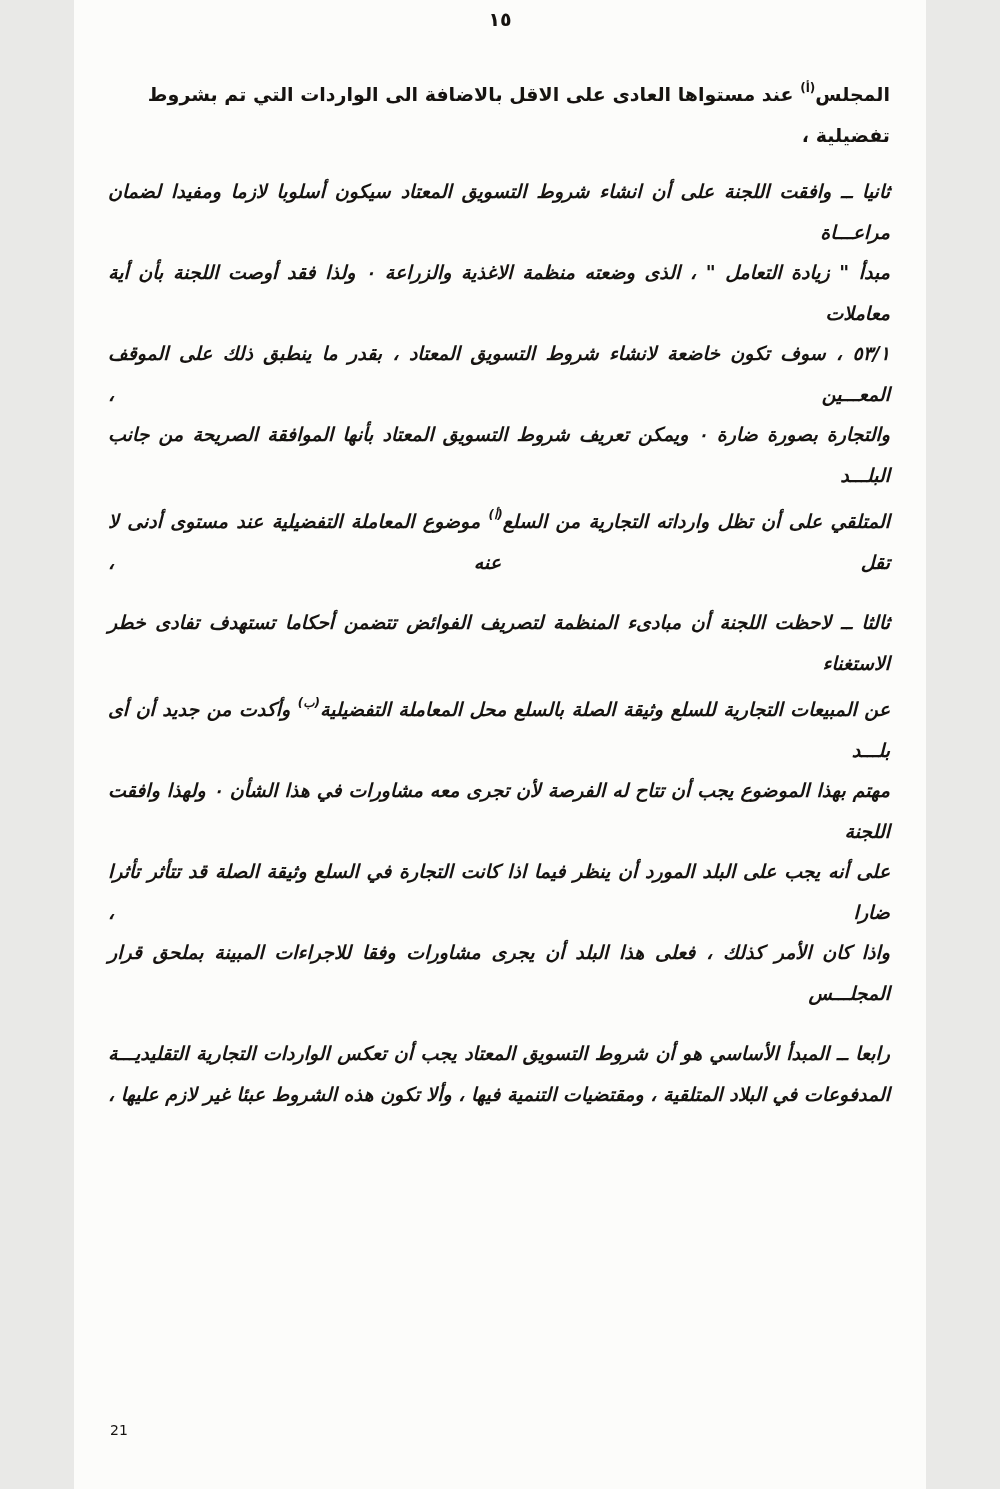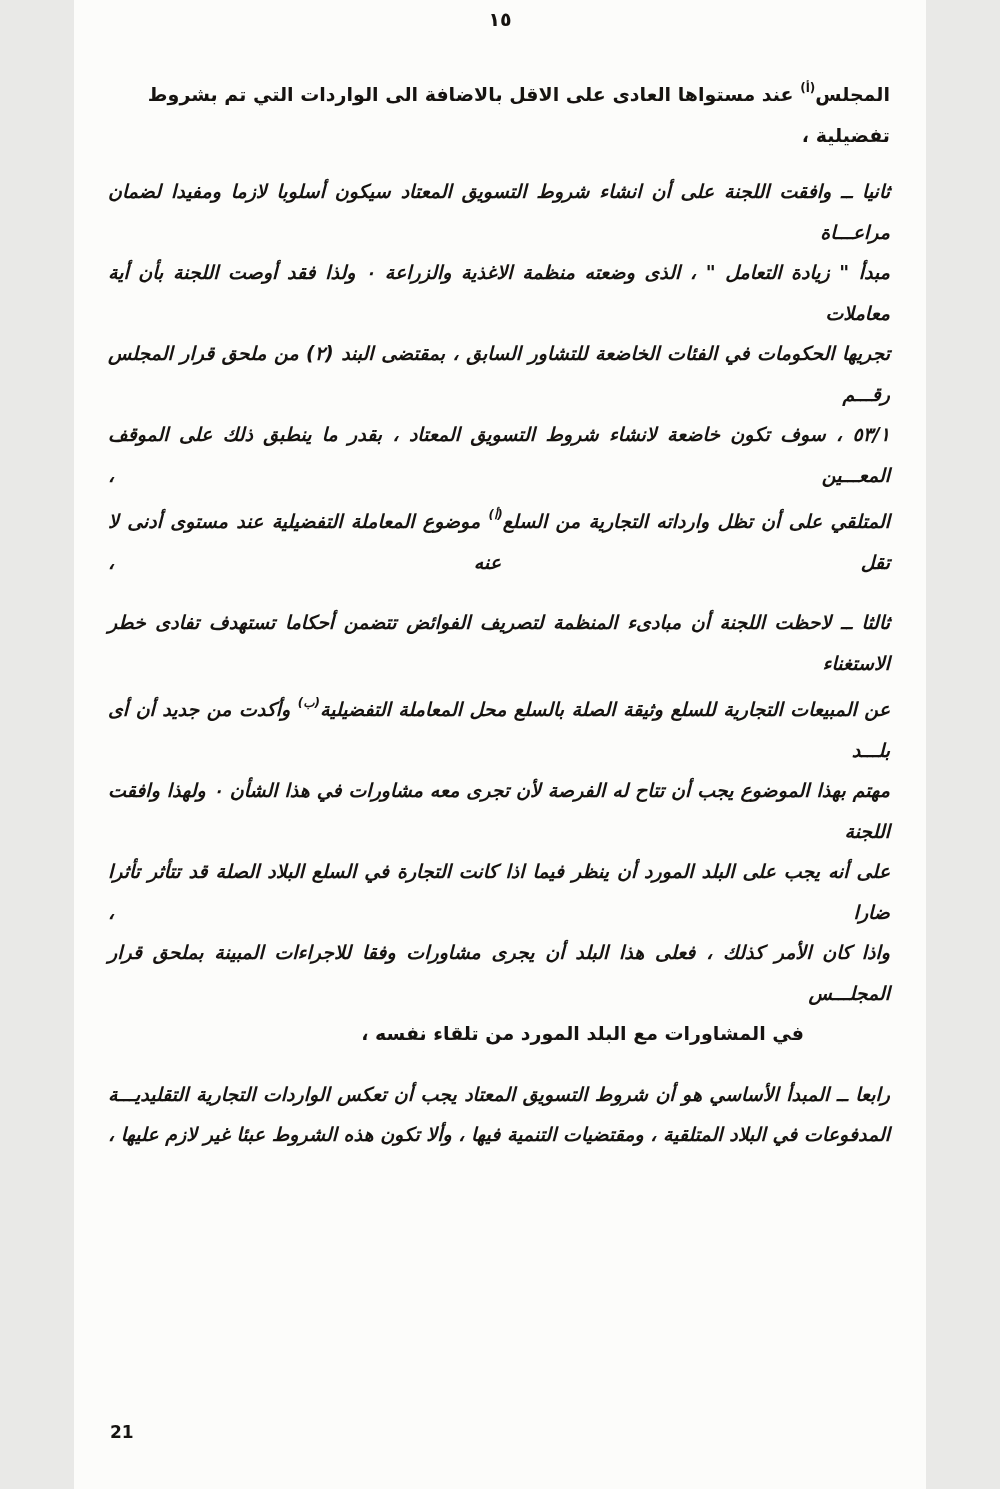--- a/index.html
+++ b/index.html
@@ -25,49 +25,48 @@
   .ln { margin:0; }
   .j   { text-align:justify; text-align-last:justify;font-style:italic; }
   .end { text-align:right; }
   .sup { font-size:12px; vertical-align:9px; font-weight:600; }
   .p2 { margin-top:16px; }
   .p3 { margin-top:20px; }
   .p4 { margin-top:20px; }
   .ind-a { padding-right:86px; }
   .pnum-bottom {
     position:absolute; left:36px; top:1422px;
-    font-size:17px; font-weight:700; direction:ltr;
+    font-size:14px; font-weight:400; direction:ltr;
   }
 </style>
 </head>
 <body>
 
 <div class="page">
 
   <div class="pnum-top">١٥</div>
 
   <main class="doc" dir="rtl" lang="ar">
 
     <p class="ln end"><span>المجلس</span><span class="sup">(أ)</span> <span>عند مستواها العادى على الاقل بالاضافة الى الواردات التي تم بشروط تفضيلية ،</span></p>
 
     <section class="p2">
       <p class="ln j">ثانيا ــ  وافقت اللجنة على أن انشاء شروط التسويق المعتاد سيكون أسلوبا لازما ومفيدا لضمان مراعـــاة</p>
       <p class="ln j">مبدأ " زيادة التعامل " ، الذى وضعته منظمة الاغذية والزراعة ٠  ولذا فقد أوصت اللجنة بأن أية معاملات</p>
-      <p class="ln j">تجريها الحكومات في الفئات الخاضعة للتشاور السابق ، بمقتضى البند (٢) من ملحق قرار المجلس رقـــم</p>
       <p class="ln j">٥٣/١ ، سوف تكون خاضعة لانشاء شروط التسويق المعتاد ، بقدر ما ينطبق ذلك على الموقف المعـــين ،</p>
+      <p class="ln j">والتجارة بصورة ضارة ٠  ويمكن تعريف شروط التسويق المعتاد بأنها الموافقة الصريحة من جانب البلـــد</p>
       <p class="ln j"><span>المتلقي على أن تظل وارداته التجارية من السلع</span><span class="sup">(أ)</span> <span>موضوع المعاملة التفضيلية عند مستوى أدنى لا تقل عنه ،</span></p>
     </section>
 
     <section class="p3">
       <p class="ln j">ثالثا ــ  لاحظت اللجنة أن مبادىء المنظمة لتصريف الفوائض تتضمن أحكاما تستهدف تفادى خطر الاستغناء</p>
       <p class="ln j"><span>عن المبيعات التجارية للسلع وثيقة الصلة بالسلع محل المعاملة التفضيلية</span><span class="sup">(ب)</span> <span>وأكدت من جديد أن أى بلـــد</span></p>
       <p class="ln j">مهتم بهذا الموضوع يجب أن تتاح له الفرصة لأن تجرى معه مشاورات في هذا الشأن ٠  ولهذا وافقت اللجنة</p>
-      <p class="ln j">على أنه يجب على البلد المورد أن ينظر فيما اذا كانت التجارة في السلع البلاد الصلة قد تتأثر تأثرا ضارا ،</p>
+      <p class="ln j">على أنه يجب على البلد المورد أن ينظر فيما اذا كانت التجارة في السلع وثيقة الصلة قد تتأثر تأثرا ضارا ،</p>
       <p class="ln j">واذا كان الأمر كذلك ، فعلى هذا البلد أن يجرى مشاورات وفقا للاجراءات المبينة بملحق قرار المجلـــس</p>
-      <p class="ln end ind-a">في المشاورات مع البلد المورد من تلقاء نفسه ،</p>
     </section>
 
     <section class="p4">
       <p class="ln j">رابعا ــ  المبدأ الأساسي هو أن شروط التسويق المعتاد يجب أن تعكس الواردات التجارية التقليديـــة</p>
       <p class="ln j">المدفوعات في البلاد المتلقية ، ومقتضيات التنمية فيها ، وألا تكون هذه الشروط عبئا غير لازم عليها ،</p>
     </section>
 
   </main>
 
   <div class="pnum-bottom">21</div>

